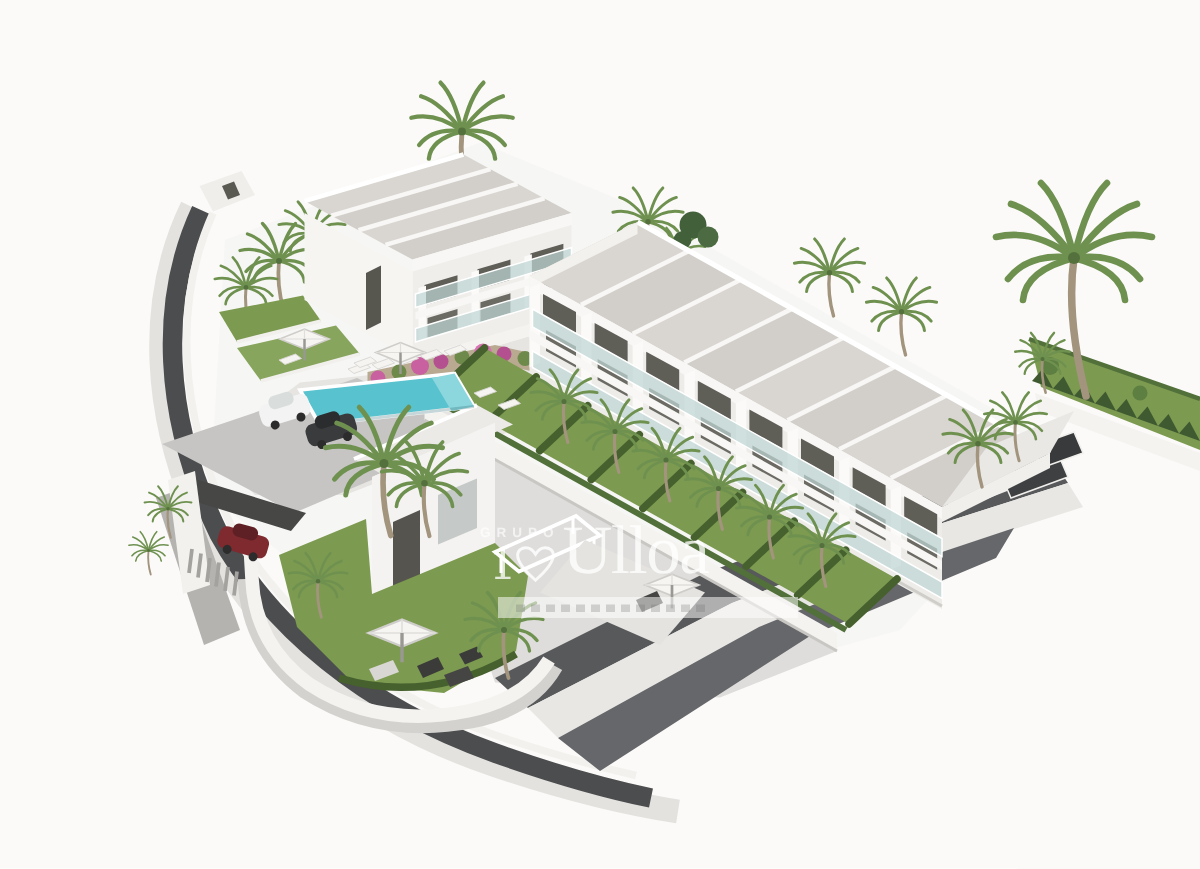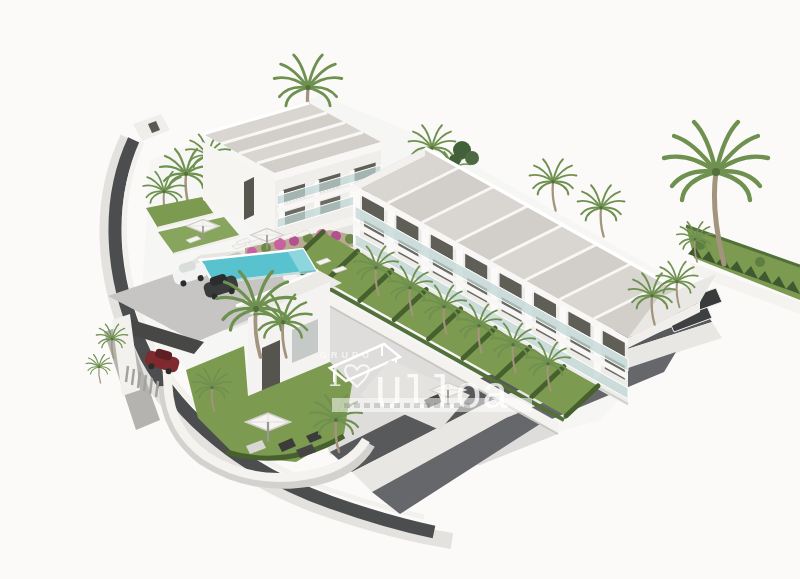--- a/index.html
+++ b/index.html
@@ -24,22 +24,22 @@
   .car-top{fill:var(--top,#ccd3d2);}
   .car-wheel{fill:var(--wheel,#2c2c2c);}
   
   #wm{position:absolute;left:320px;top:344px;width:220px;height:74px;color:rgba(255,255,255,0.78);
       pointer-events:none;}
   #wm .row{display:flex;align-items:flex-start;}
   #wm .colL{display:flex;flex-direction:column;align-items:flex-start;margin-top:6px;}
   #wm .grupo{font-size:9px;letter-spacing:4px;font-weight:bold;opacity:.85;white-space:nowrap;}
   #wm .mono{display:flex;align-items:center;margin-top:3px;margin-left:6px;}
   #wm .one{font-family:"DejaVu Serif",serif;font-size:29px;line-height:26px;font-weight:400;}
-  #wm .brand{font-family:Liberation Mono, monospace;font-size:46px;line-height:46px;letter-spacing:-1px;
-             margin-left:2px;margin-top:29px;}
+  #wm .brand{font-family:Liberation Serif, serif;font-size:46px;line-height:46px;letter-spacing:-1px;
+             margin-left:2px;}
   #wm .bar{position:absolute;left:12px;top:54px;width:200px;height:14px;
            background:rgba(255,255,255,0.52);}
   #wm .bar .faux{margin:5px 0 0 12px;width:128px;height:5px;opacity:.45;
       background:repeating-linear-gradient(90deg,rgba(110,110,108,.6) 0 6px,transparent 6px 10px);}
 </style>
 </head>
 <body>
 
 <div id="stage">
 <svg width="800" height="579" viewBox="0 0 800 579">

